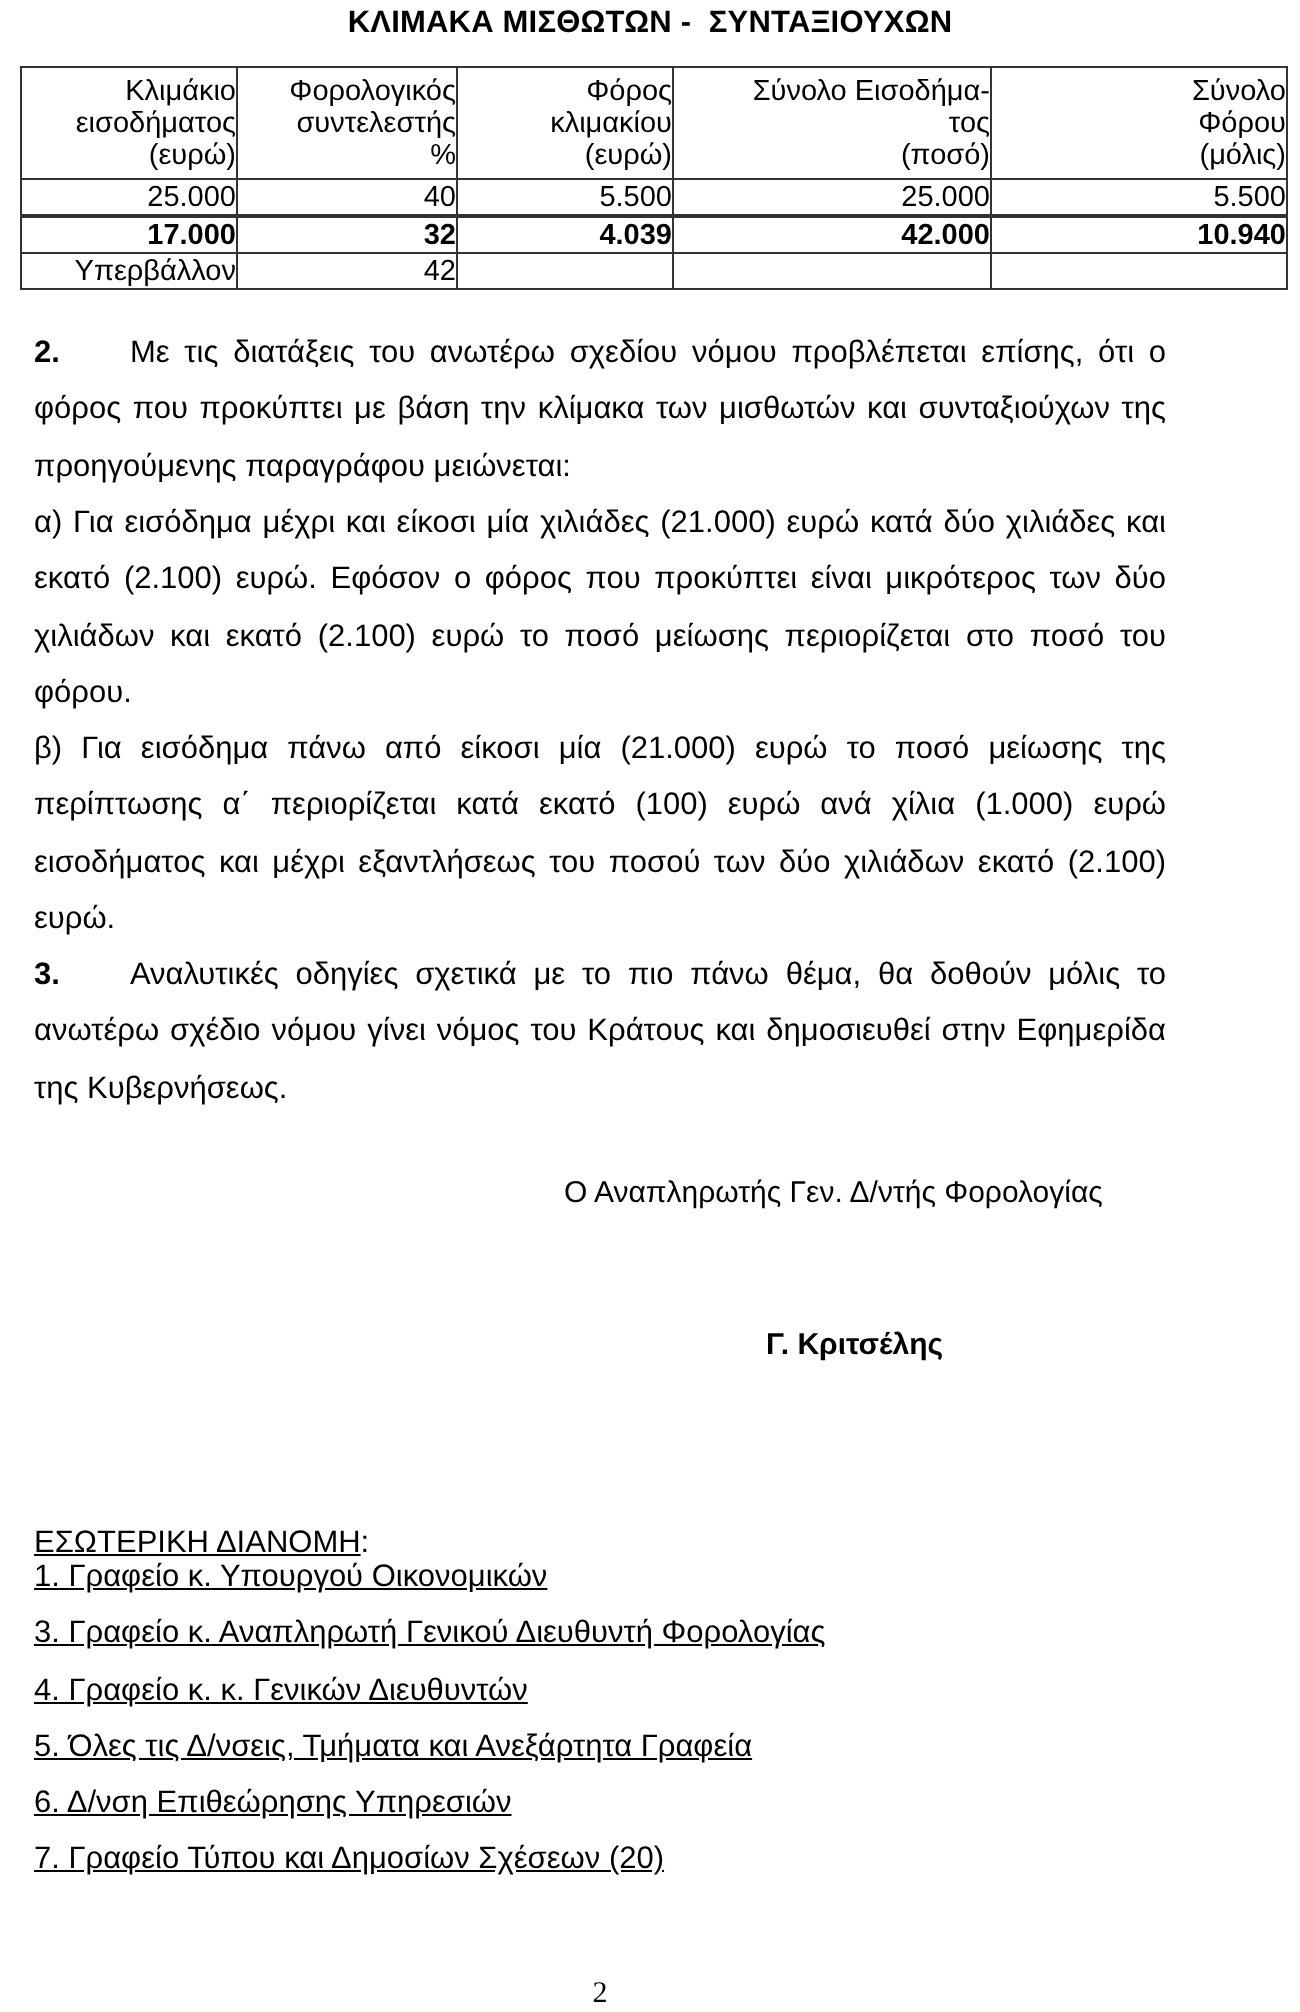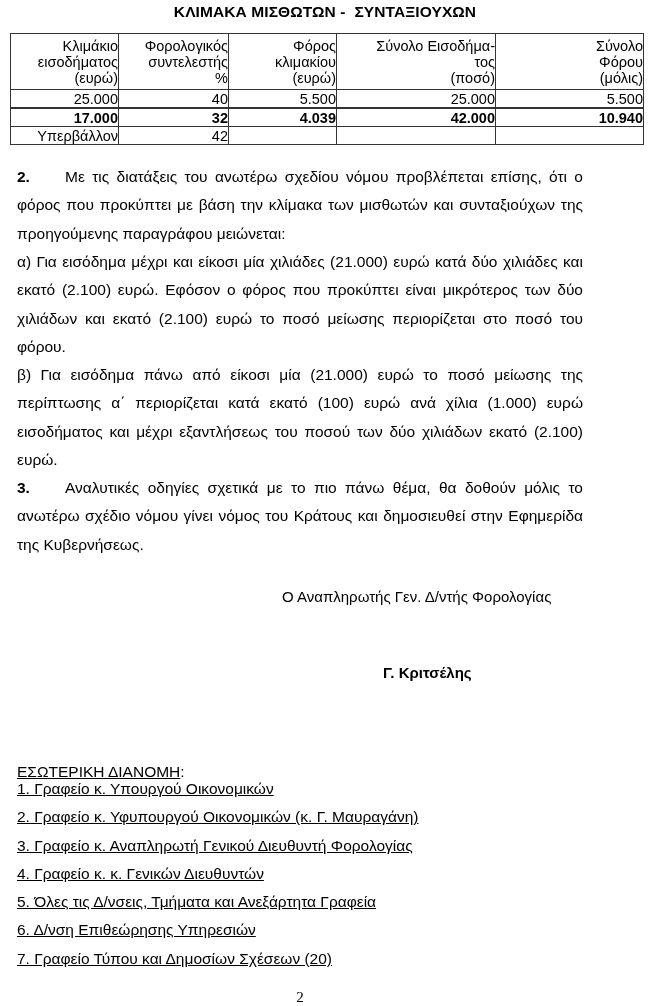--- a/index.html
+++ b/index.html
@@ -123,21 +123,20 @@
 
 <div class="para p3"><span class="num">3.</span><span>Αναλυτικές οδηγίες σχετικά με το πιο πάνω θέμα, θα δοθούν μόλις το ανωτέρω σχέδιο νόμου γίνει νόμος του Κράτους και δημοσιευθεί στην Εφημερίδα της Κυβερνήσεως.</span></div>
 
 <div class="sig-title">Ο Αναπληρωτής Γεν. Δ/ντής Φορολογίας</div>
 <div class="sig-name">Γ. Κριτσέλης</div>
 
 <div class="dist-heading"><span class="u">ΕΣΩΤΕΡΙΚΗ ΔΙΑΝΟΜΗ</span><span>:</span></div>
 
 <ul class="dist-list">
   <li>1. Γραφείο κ. Υπουργού Οικονομικών</li>
-  <li>2. Γραφείο κ. Υφυπουργού Οικονομικών (κ. Γ. Μαυραγάνη)</li>
   <li>3. Γραφείο κ. Αναπληρωτή Γενικού Διευθυντή Φορολογίας</li>
   <li>4. Γραφείο κ. κ. Γενικών Διευθυντών</li>
   <li>5. Όλες τις Δ/νσεις, Τμήματα και Ανεξάρτητα Γραφεία</li>
   <li>6. Δ/νση Επιθεώρησης Υπηρεσιών</li>
   <li>7. Γραφείο Τύπου και Δημοσίων Σχέσεων (20)</li>
 </ul>
 
 <div class="page-num">2</div>
 
 </body></html>

